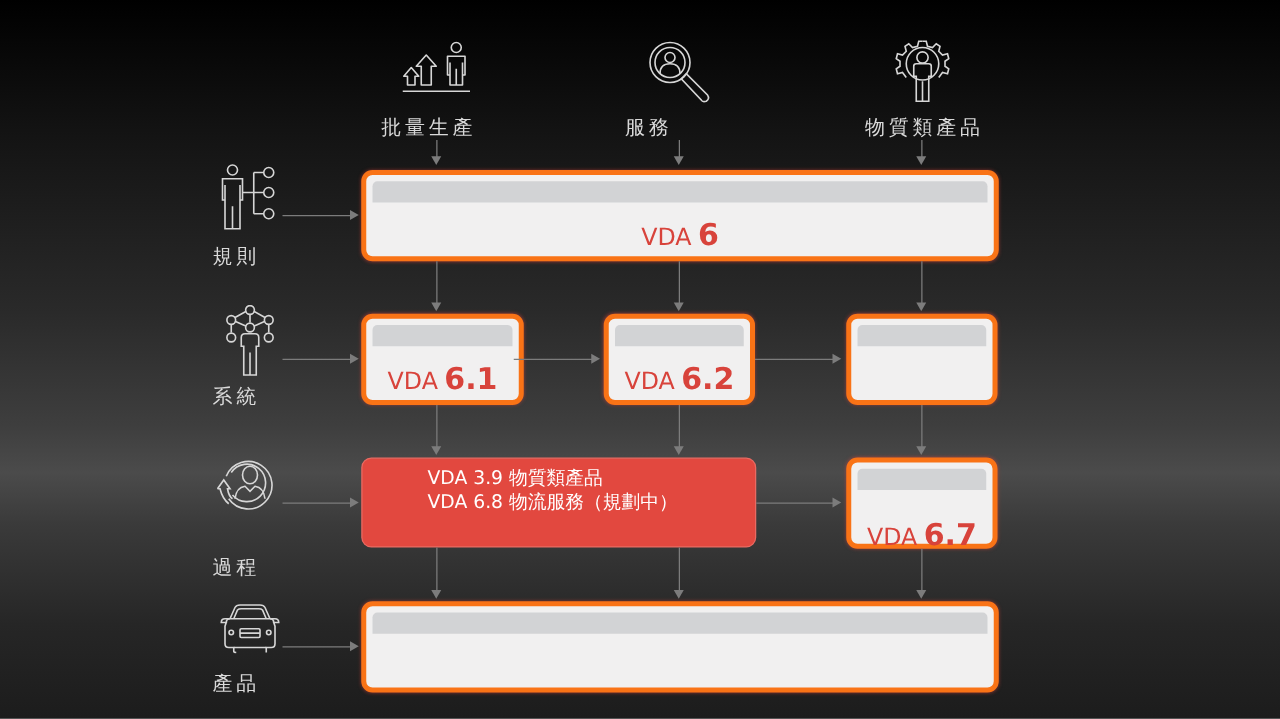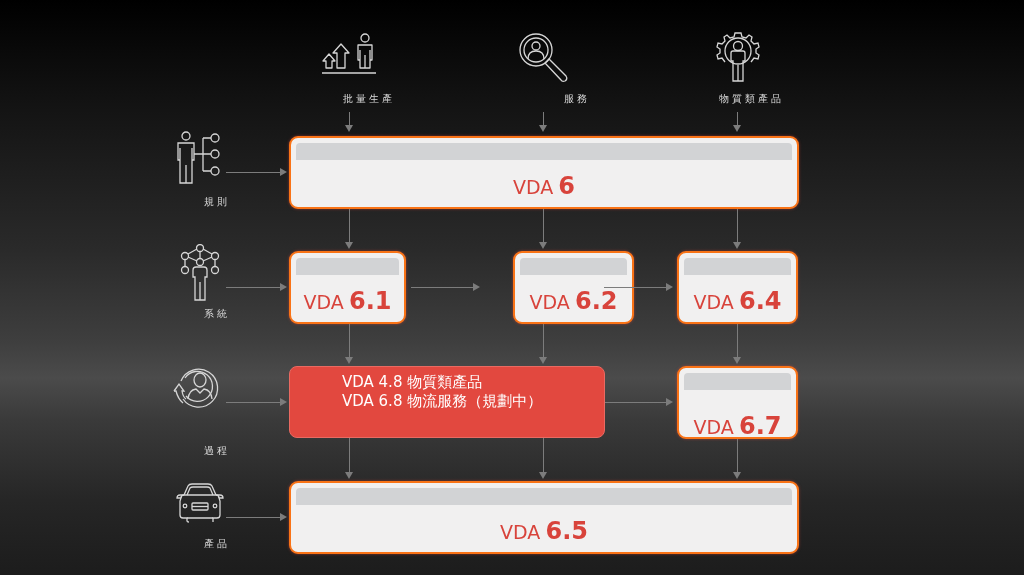--- a/index.html
+++ b/index.html
@@ -6,38 +6,38 @@
     body {
       width: 1024px; height: 575px; overflow: hidden; position: relative;
       font-family: "DejaVu Sans", "Liberation Sans", sans-serif;
       background: linear-gradient(to bottom, #000000 0px, #141414 110px, #2a2a2a 250px, #3e3e3e 340px, #4b4b4b 378px, #3a3a3a 420px, #262626 500px, #1c1c1c 575px);
       color: #d8d8d8;
     }
     .abs { position: absolute; }
     .icon svg { display: block; }
     .icon { stroke: #d6d6d6; fill: none; }
     .label {
-      position: absolute; font-size: 10px; color: #d9d9d9; letter-spacing: 3px;
-      text-align: right; white-space: nowrap;
+      position: absolute; font-size: 16px; color: #d9d9d9; letter-spacing: 3px;
+      text-align: left; white-space: nowrap;
     }
     .vline { position: absolute; width: 1px; background: #7c7c7c; }
     .hline { position: absolute; height: 1px; background: #7c7c7c; }
     .ah-down {
       position: absolute; width: 0; height: 0;
       border-left: 4px solid transparent; border-right: 4px solid transparent;
       border-top: 7px solid #7c7c7c;
     }
     .ah-right {
       position: absolute; width: 0; height: 0;
       border-top: 4px solid transparent; border-bottom: 4px solid transparent;
       border-left: 7px solid #7c7c7c;
     }
     .box {
       position: absolute; box-sizing: border-box;
-      background: #f1f0f0; border: 2px solid #f97316; border-radius: 9px;
+      background: #f1f0f0; border: 4px solid #f97316; border-radius: 9px;
       box-shadow: 0 0 3px rgba(220,70,60,0.55);
     }
     .box .bar {
       position: absolute; left: 5px; right: 5px; top: 5px; height: 17px;
       background: #d2d3d5; border-radius: 4px 4px 0 0;
     }
     .box .title {
       position: absolute; left: 0; right: 0; text-align: center; color: #d8433b;
       white-space: nowrap;
     }
@@ -162,57 +162,53 @@
   </div>
 </div>
 
 <div class="vline" style="left:349px;top:209px;height:34px;"></div>
 <div class="ah-down" style="left:345px;top:242px;"></div>
 <div class="vline" style="left:543px;top:209px;height:34px;"></div>
 <div class="ah-down" style="left:539px;top:242px;"></div>
 <div class="vline" style="left:737px;top:209px;height:34px;"></div>
 <div class="ah-down" style="left:733px;top:242px;"></div>
 
-<div class="box" style="left:289px;top:251px;width:117px;height:73px;">
+<div class="box" style="left:289px;top:251px;width:130px;height:73px;">
   <div class="bar"></div>
   <div class="title" style="top:34px;">
     <span class="pre">VDA</span>
     <span class="num">6.1</span>
   </div>
 </div>
 <div class="hline" style="left:411px;top:287px;width:64px;"></div>
 <div class="ah-right" style="left:473px;top:283px;"></div>
 
-<div class="box" style="left:483px;top:251px;width:121px;height:73px;margin-left:30px;">
+<div class="box" style="left:483px;top:251px;width:121px;height:73px;">
   <div class="bar"></div>
   <div class="title" style="top:34px;">
     <span class="pre">VDA</span>
     <span class="num">6.2</span>
   </div>
 </div>
 <div class="hline" style="left:604px;top:287px;width:64px;"></div>
 <div class="ah-right" style="left:666px;top:283px;"></div>
 
 <div class="box" style="left:677px;top:251px;width:121px;height:73px;">
   <div class="bar"></div>
-  <div class="title" style="top:34px;">
-    <span class="pre">VDA</span>
-    <span class="num">6.4</span>
-  </div>
 </div>
 
 <div class="vline" style="left:349px;top:324px;height:34px;"></div>
 <div class="ah-down" style="left:345px;top:357px;"></div>
 <div class="vline" style="left:543px;top:324px;height:34px;"></div>
 <div class="ah-down" style="left:539px;top:357px;"></div>
 <div class="vline" style="left:737px;top:324px;height:34px;"></div>
 <div class="ah-down" style="left:733px;top:357px;"></div>
 
 <div class="redbox" style="left:289px;top:366px;width:316px;height:72px;">
-  <div>VDA 4.8 物質類產品</div>
+  <div>VDA 3.9 物質類產品</div>
   <div>VDA 6.8 物流服務（規劃中）</div>
 </div>
 <div class="hline" style="left:605px;top:402px;width:63px;"></div>
 <div class="ah-right" style="left:666px;top:398px;"></div>
 
 <div class="box" style="left:677px;top:366px;width:121px;height:73px;">
   <div class="bar"></div>
   <div class="title" style="top:44px;">
     <span class="pre">VDA</span>
     <span class="num">6.7</span>
@@ -221,17 +217,13 @@
 
 <div class="vline" style="left:349px;top:438px;height:35px;"></div>
 <div class="ah-down" style="left:345px;top:472px;"></div>
 <div class="vline" style="left:543px;top:438px;height:35px;"></div>
 <div class="ah-down" style="left:539px;top:472px;"></div>
 <div class="vline" style="left:737px;top:439px;height:34px;"></div>
 <div class="ah-down" style="left:733px;top:472px;"></div>
 
 <div class="box" style="left:289px;top:481px;width:510px;height:73px;">
   <div class="bar"></div>
-  <div class="title" style="top:34px;">
-    <span class="pre">VDA</span>
-    <span class="num">6.5</span>
-  </div>
 </div>
 
 </body></html>

